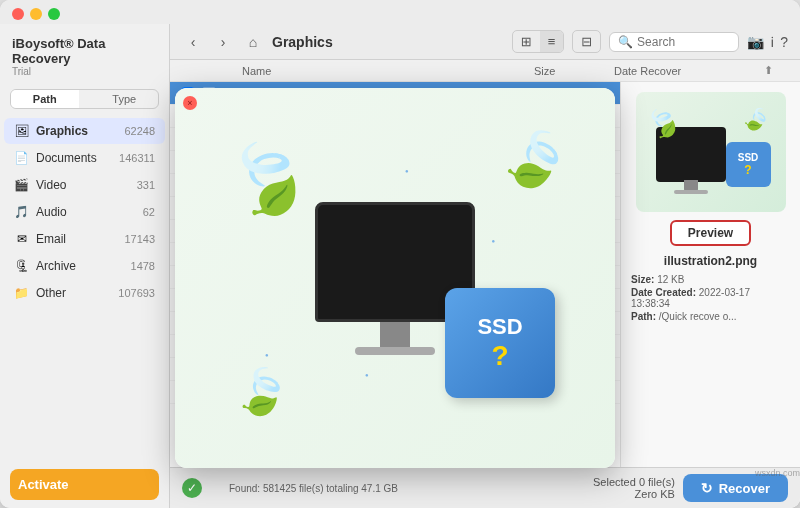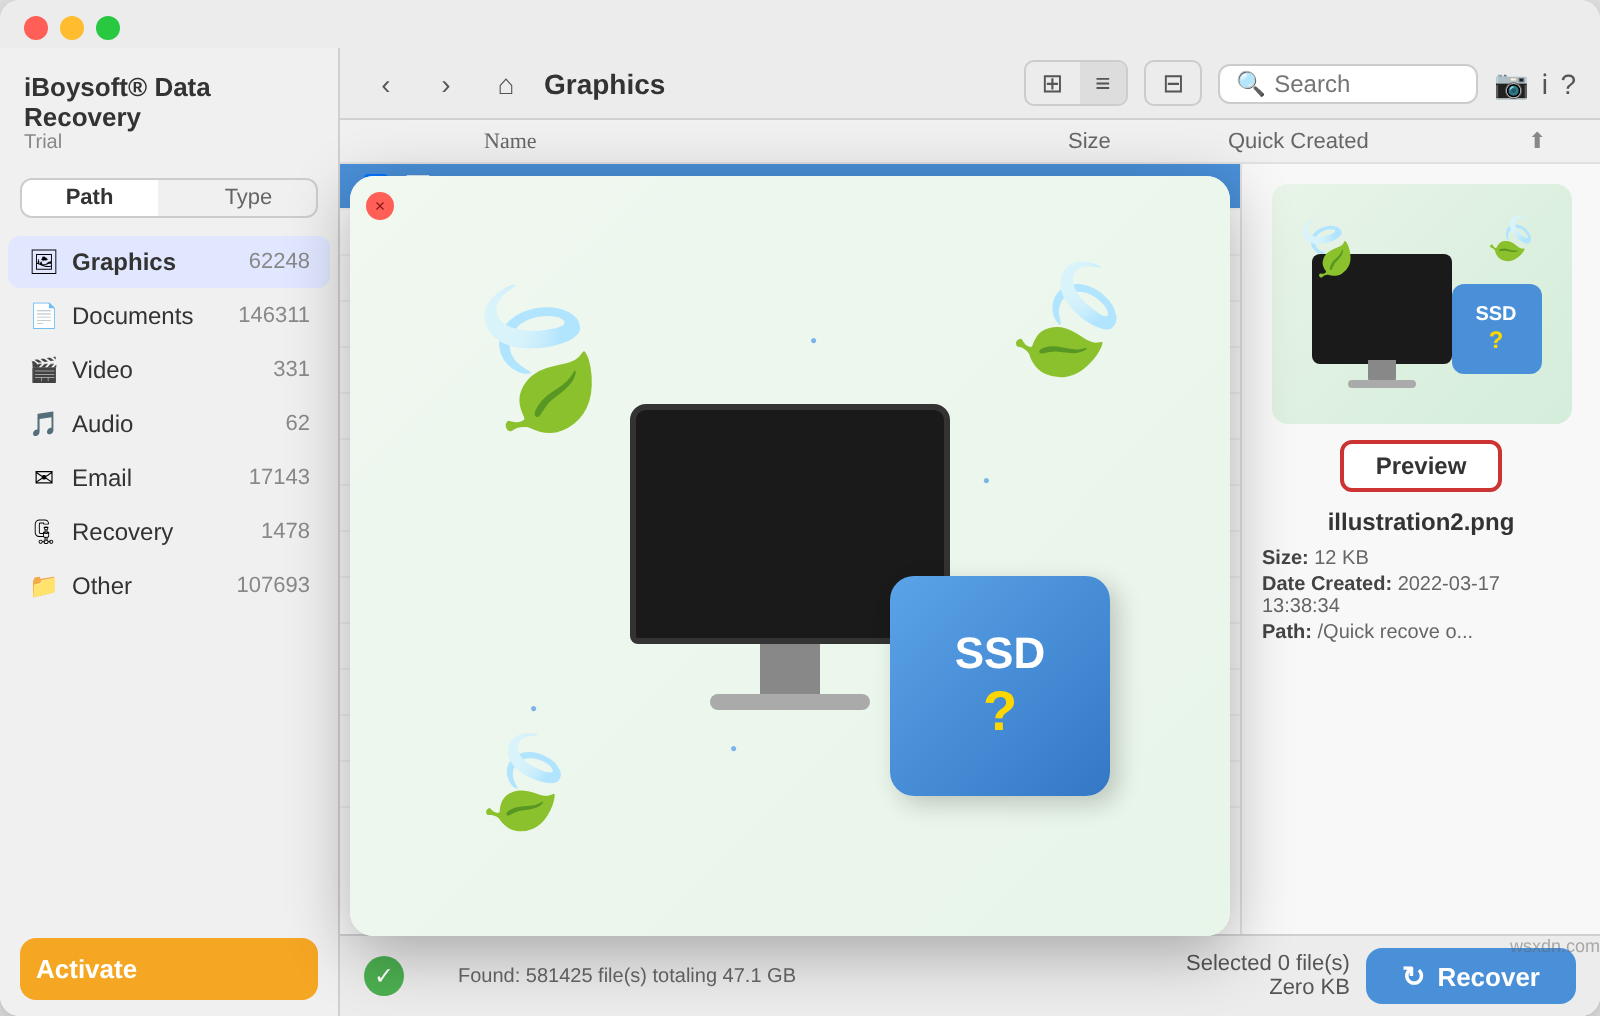--- a/index.html
+++ b/index.html
@@ -253,21 +253,21 @@
       border-bottom: 1px solid #e0e0e0;
       background: #f0f0f0;
       font-size: 11px;
       color: #666;
       align-items: center;
     }
 
     .col-check { width: 20px; }
     .col-icon { width: 20px; }
     .col-type { width: 20px; }
-    .col-name { flex: 1; font-family: Liberation Serif, serif; }
+    .col-name { flex: 1; }
     .col-size { width: 80px; }
     .col-date { width: 150px; }
     .col-action { width: 24px; }
 
     .file-list {
       flex: 1;
       overflow-y: auto;
     }
 
     .file-row {
@@ -723,21 +723,21 @@
           <span class="sidebar-item-label">Audio</span>
           <span class="sidebar-item-count">62</span>
         </div>
         <div class="sidebar-item">
           <span class="sidebar-item-icon">✉</span>
           <span class="sidebar-item-label">Email</span>
           <span class="sidebar-item-count">17143</span>
         </div>
         <div class="sidebar-item">
           <span class="sidebar-item-icon">🗜</span>
-          <span class="sidebar-item-label">Recovery</span>
+          <span class="sidebar-item-label">Archive</span>
           <span class="sidebar-item-count">1478</span>
         </div>
         <div class="sidebar-item">
           <span class="sidebar-item-icon">📁</span>
           <span class="sidebar-item-label">Other</span>
           <span class="sidebar-item-count">107693</span>
         </div>
       </div>
 
       <div class="sidebar-activate">Activate</div>
@@ -766,21 +766,21 @@
           <button class="toolbar-icon-btn">?</button>
         </div>
       </div>
 
       <div class="file-list-header">
         <div class="col-check"></div>
         <div class="col-icon"></div>
         <div class="col-type"></div>
         <div class="col-name">Name</div>
         <div class="col-size">Size</div>
-        <div class="col-date">Quick Created</div>
+        <div class="col-date">Date Recover</div>
         <div class="col-action">
           <span style="font-size:11px; color:#888;">⬆</span>
         </div>
       </div>
 
       <div style="display:flex; flex:1; overflow:hidden;">
 
         <div class="file-list" id="file-list-container">
         <div class="file-row selected">
       <div class="file-checkbox">

